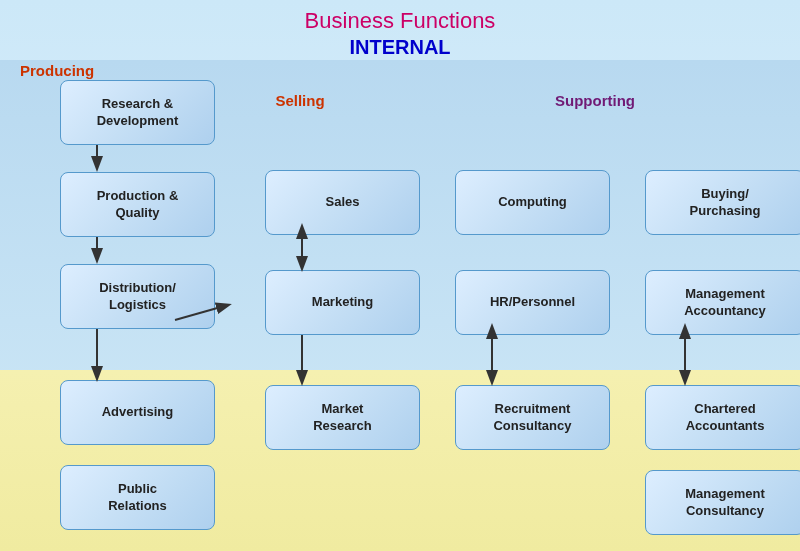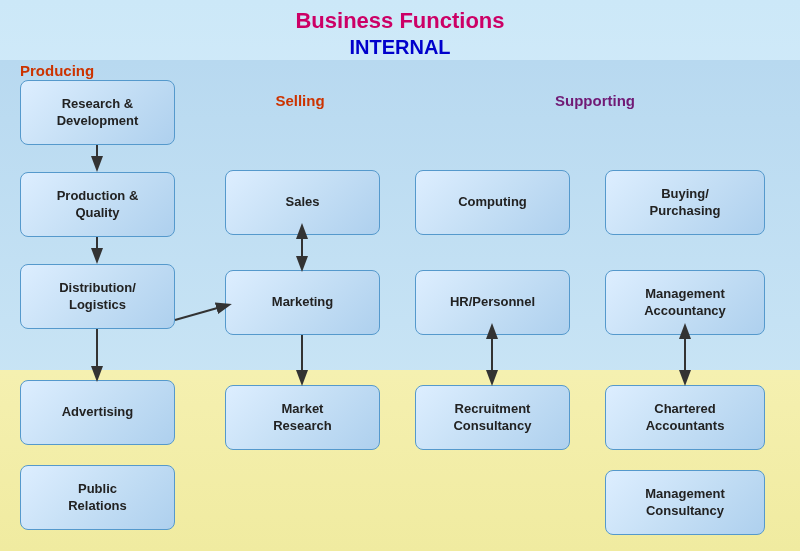--- a/index.html
+++ b/index.html
@@ -44,21 +44,21 @@
       width: 800px;
       height: 551px;
       z-index: 2;
     }
 
     
     .title {
       text-align: center;
       padding-top: 8px;
       font-size: 22px;
-      font-weight: bold;
+      font-weight: normal;
       color: #cc0066;
     }
 
     .internal-label {
       text-align: center;
       font-size: 20px;
       font-weight: bold;
       color: #0000cc;
       margin-top: 2px;
     }
@@ -80,20 +80,21 @@
       border-radius: 8px;
       text-align: center;
       font-size: 13px;
       font-weight: bold;
       color: #222;
       display: flex;
       align-items: center;
       justify-content: center;
       padding: 4px 6px;
       line-height: 1.3;
+      margin-left: 40px;
     }
 
     
     .producing-header {
       position: absolute;
       top: 62px;
       left: 20px;
       font-size: 15px;
       font-weight: bold;
       color: #cc3300;

